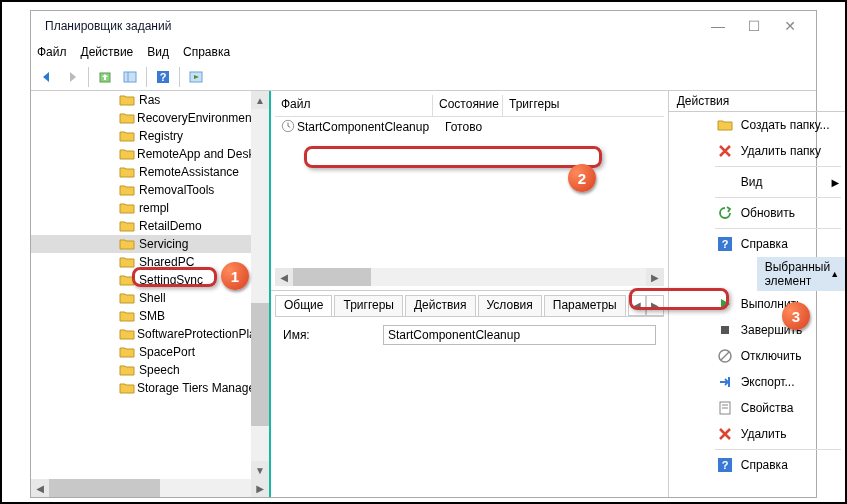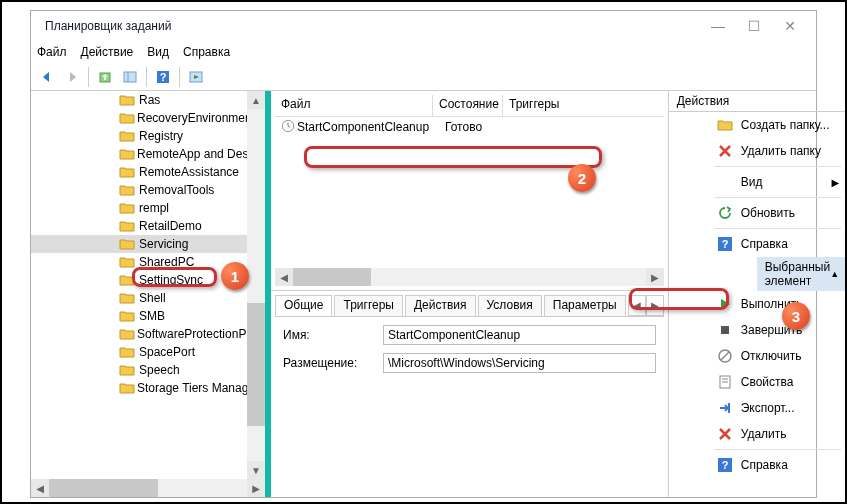--- a/index.html
+++ b/index.html
@@ -11,21 +11,21 @@
 .titlebar .title { flex: 1; color: #0f172a; font-size: 12px; }
 .titlebar .ctl { width: 36px; text-align: center; color: #888; font-size: 14px; padding: 4px; }
 .menubar { display: flex; padding: 2px 6px; gap: 14px; height: 22px; align-items: center; }
 .menubar span { cursor: default; }
 .toolbar { display: flex; align-items: center; padding: 2px 4px; gap: 1px; border-bottom: 1px solid #ccc; height: 28px; }
 .tbtn { width: 24px; height: 22px; display: flex; align-items: center; justify-content: center; border: 1px solid transparent; }
 .tbtn svg { width: 16px; height: 16px; }
 .sep { width: 1px; height: 20px; background: #ccc; margin: 0 3px; }
 .content { flex: 1; display: flex; position: relative; }
 .splitter { width: 4px; background: #f0f0f0; cursor: col-resize; }
-.tree-pane { width: 240px; display: flex; flex-direction: column; border-right: 6px solid #14b8a6; }
+.tree-pane { width: 240px; display: flex; flex-direction: column; border-right: 2px solid #14b8a6; }
 .tree-item { display: flex; align-items: center; height: 18px; padding-left: 88px; white-space: nowrap; }
 .tree-item.selected { background: #ddd; }
 .tree-item .fold { width: 18px; height: 16px; margin-right: 2px; display: flex; align-items: center; }
 .tree-item .fold svg { width: 16px; height: 14px; }
 .tree-item .lbl { font-size: 12px; }
 .scroll-bottom { height: 18px; background: #f0f0f0; display: flex; align-items: center; }
 .scroll-bottom .arrow, .vscroll .arrow { width: 18px; height: 18px; display:flex; align-items:center; justify-content:center; background: #e8e8e8; color: #666; font-size: 10px; }
 .scroll-bottom .track { flex: 1; height: 18px; background: #f0f0f0; position: relative; }
 .scroll-bottom .thumb { position:absolute; height: 18px; background: #c8c8c8; }
 .vscroll { width: 18px; background: #f0f0f0; display: flex; flex-direction: column; }
@@ -322,24 +322,20 @@
       <div class="tab">Условия</div>
       <div class="tab">Параметры</div>
       <div class="tab-nav">◀</div>
       <div class="tab-nav">▶</div>
     </div>
     <div class="form">
       <div class="form-row">
         <span class="label">Имя:</span>
         <div class="input">StartComponentCleanup</div>
       </div>
-      <div class="form-row">
-        <span class="label">Размещение:</span>
-        <div class="input">\Microsoft\Windows\Servicing</div>
-      </div>
     </div>
   </div>
 </div>
 
 <div class="splitter"></div>
 
 <div class="actions-pane">
   <div class="actions-title">Действия</div>
   <div class="act-list">
     <div class="act-item">
@@ -409,35 +405,35 @@
                 <svg viewBox="0 0 16 16">
                   <circle cx="8" cy="8" r="6" fill="none" stroke="#888" stroke-width="1.5"></circle>
                   <line x1="4" y1="12" x2="12" y2="4" stroke="#888" stroke-width="1.5"></line>
                 </svg>
               </span>
               <span class="albl">Отключить</span>
             </div>
     <div class="act-item">
               <span class="aicon">
                 <svg viewBox="0 0 16 16">
+                  <path d="M3 8h7M8 5l3 3-3 3" fill="none" stroke="#3a7ad4" stroke-width="1.8"></path>
+                  <rect x="11" y="3" width="2" height="10" fill="#3a7ad4"></rect>
+                </svg>
+              </span>
+              <span class="albl">Экспорт...</span>
+            </div>
+    <div class="act-item">
+              <span class="aicon">
+                <svg viewBox="0 0 16 16">
                   <rect x="3" y="2" width="10" height="12" fill="#fff" stroke="#888"></rect>
                   <line x1="5" y1="5" x2="11" y2="5" stroke="#888"></line>
                   <line x1="5" y1="8" x2="11" y2="8" stroke="#888"></line>
                 </svg>
               </span>
               <span class="albl">Свойства</span>
-            </div>
-    <div class="act-item">
-              <span class="aicon">
-                <svg viewBox="0 0 16 16">
-                  <path d="M3 8h7M8 5l3 3-3 3" fill="none" stroke="#3a7ad4" stroke-width="1.8"></path>
-                  <rect x="11" y="3" width="2" height="10" fill="#3a7ad4"></rect>
-                </svg>
-              </span>
-              <span class="albl">Экспорт...</span>
             </div>
     <div class="act-item">
               <span class="aicon">
                 <svg viewBox="0 0 16 16">
                   <path d="M3 3l10 10M13 3L3 13" stroke="#d43" stroke-width="2.5"></path>
                 </svg>
               </span>
               <span class="albl">Удалить</span>
             </div>
     <div style="border-top:1px solid #ddd;margin:2px 6px;"></div>

